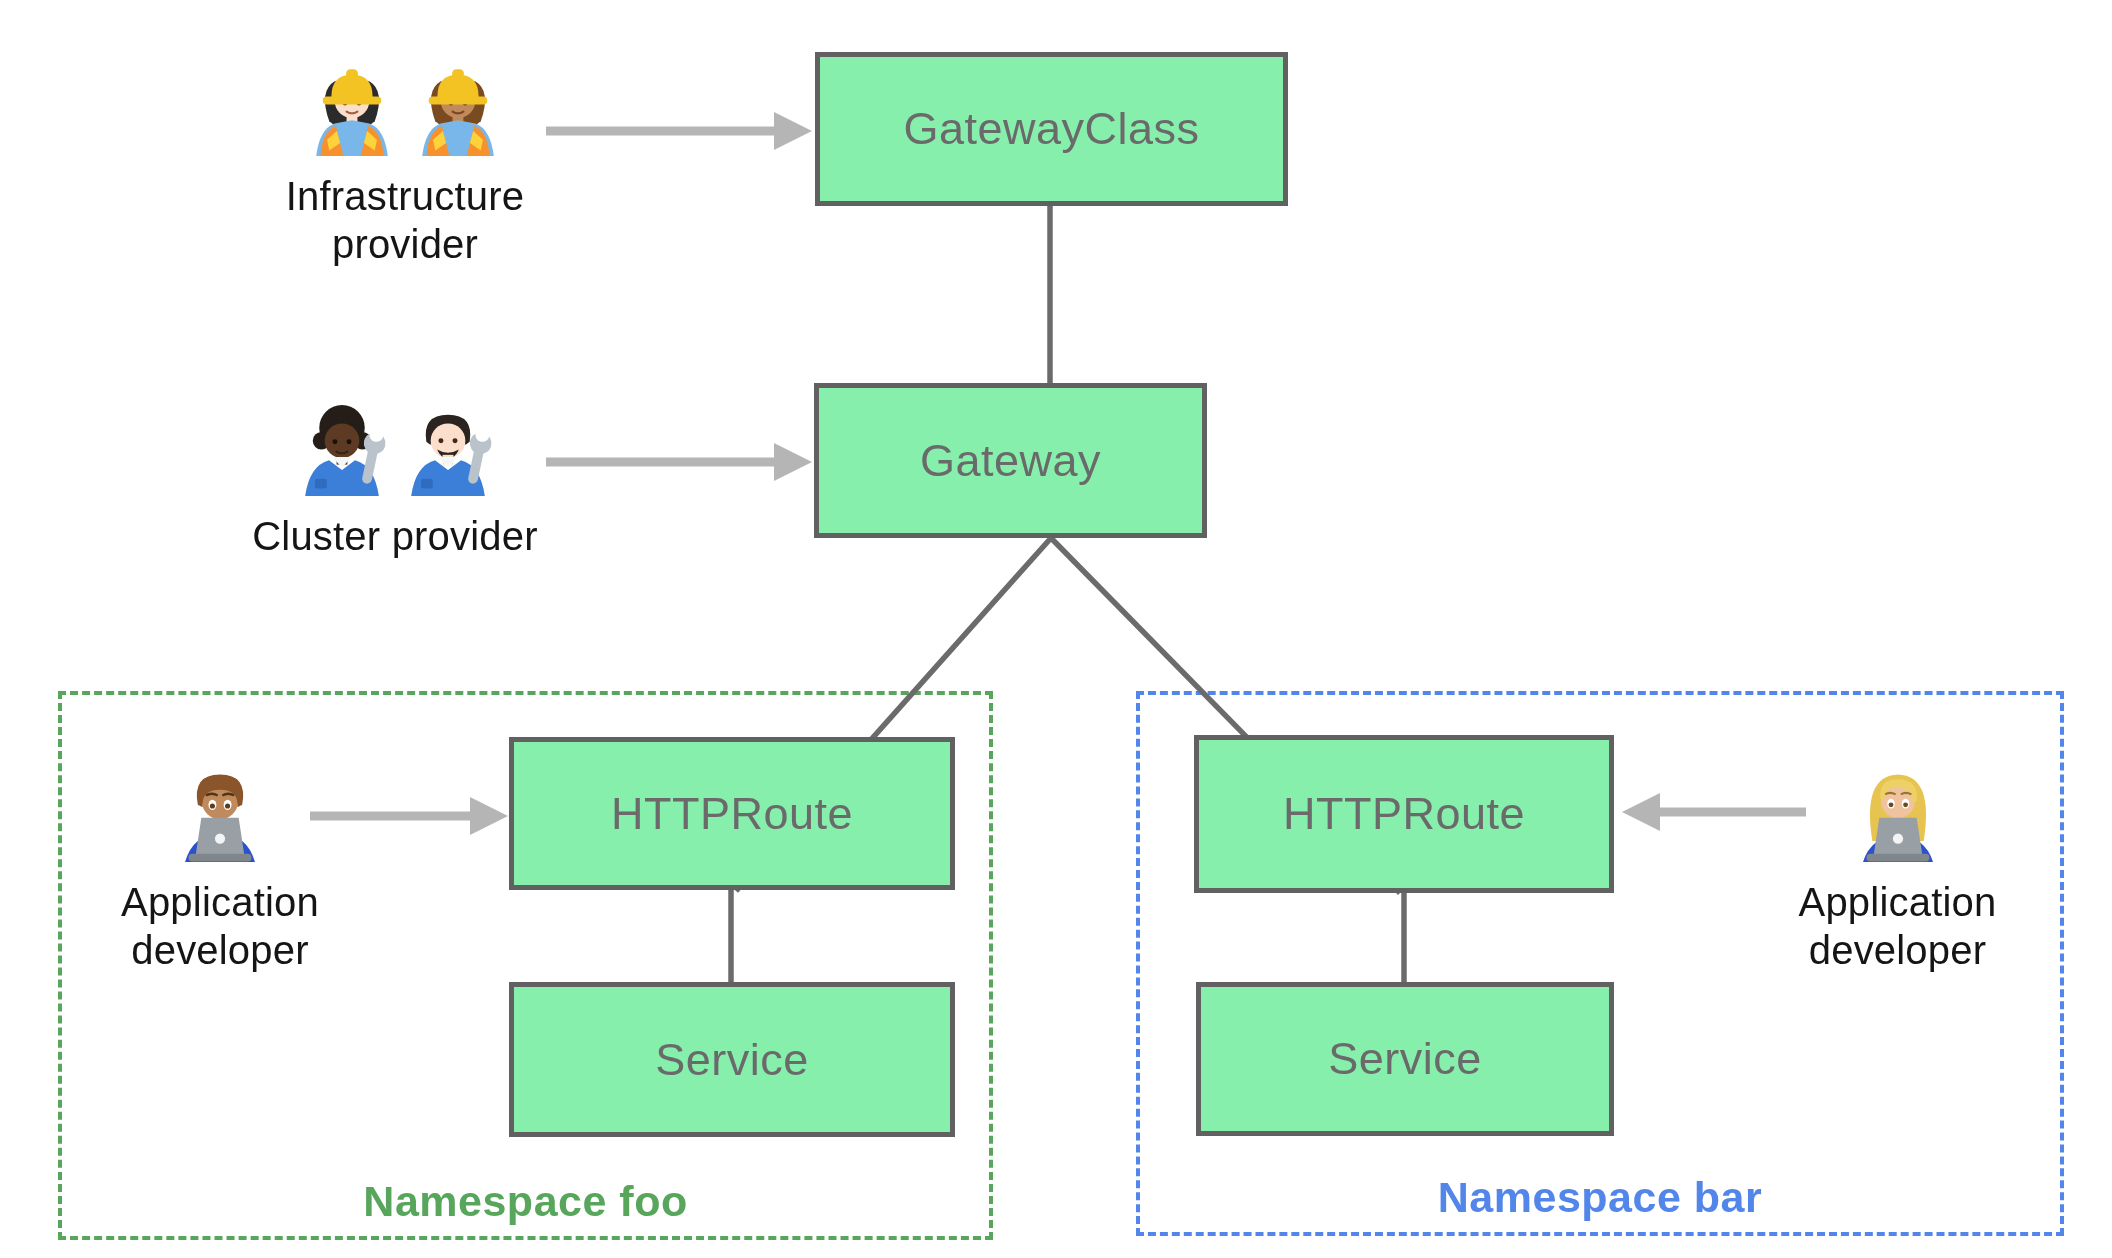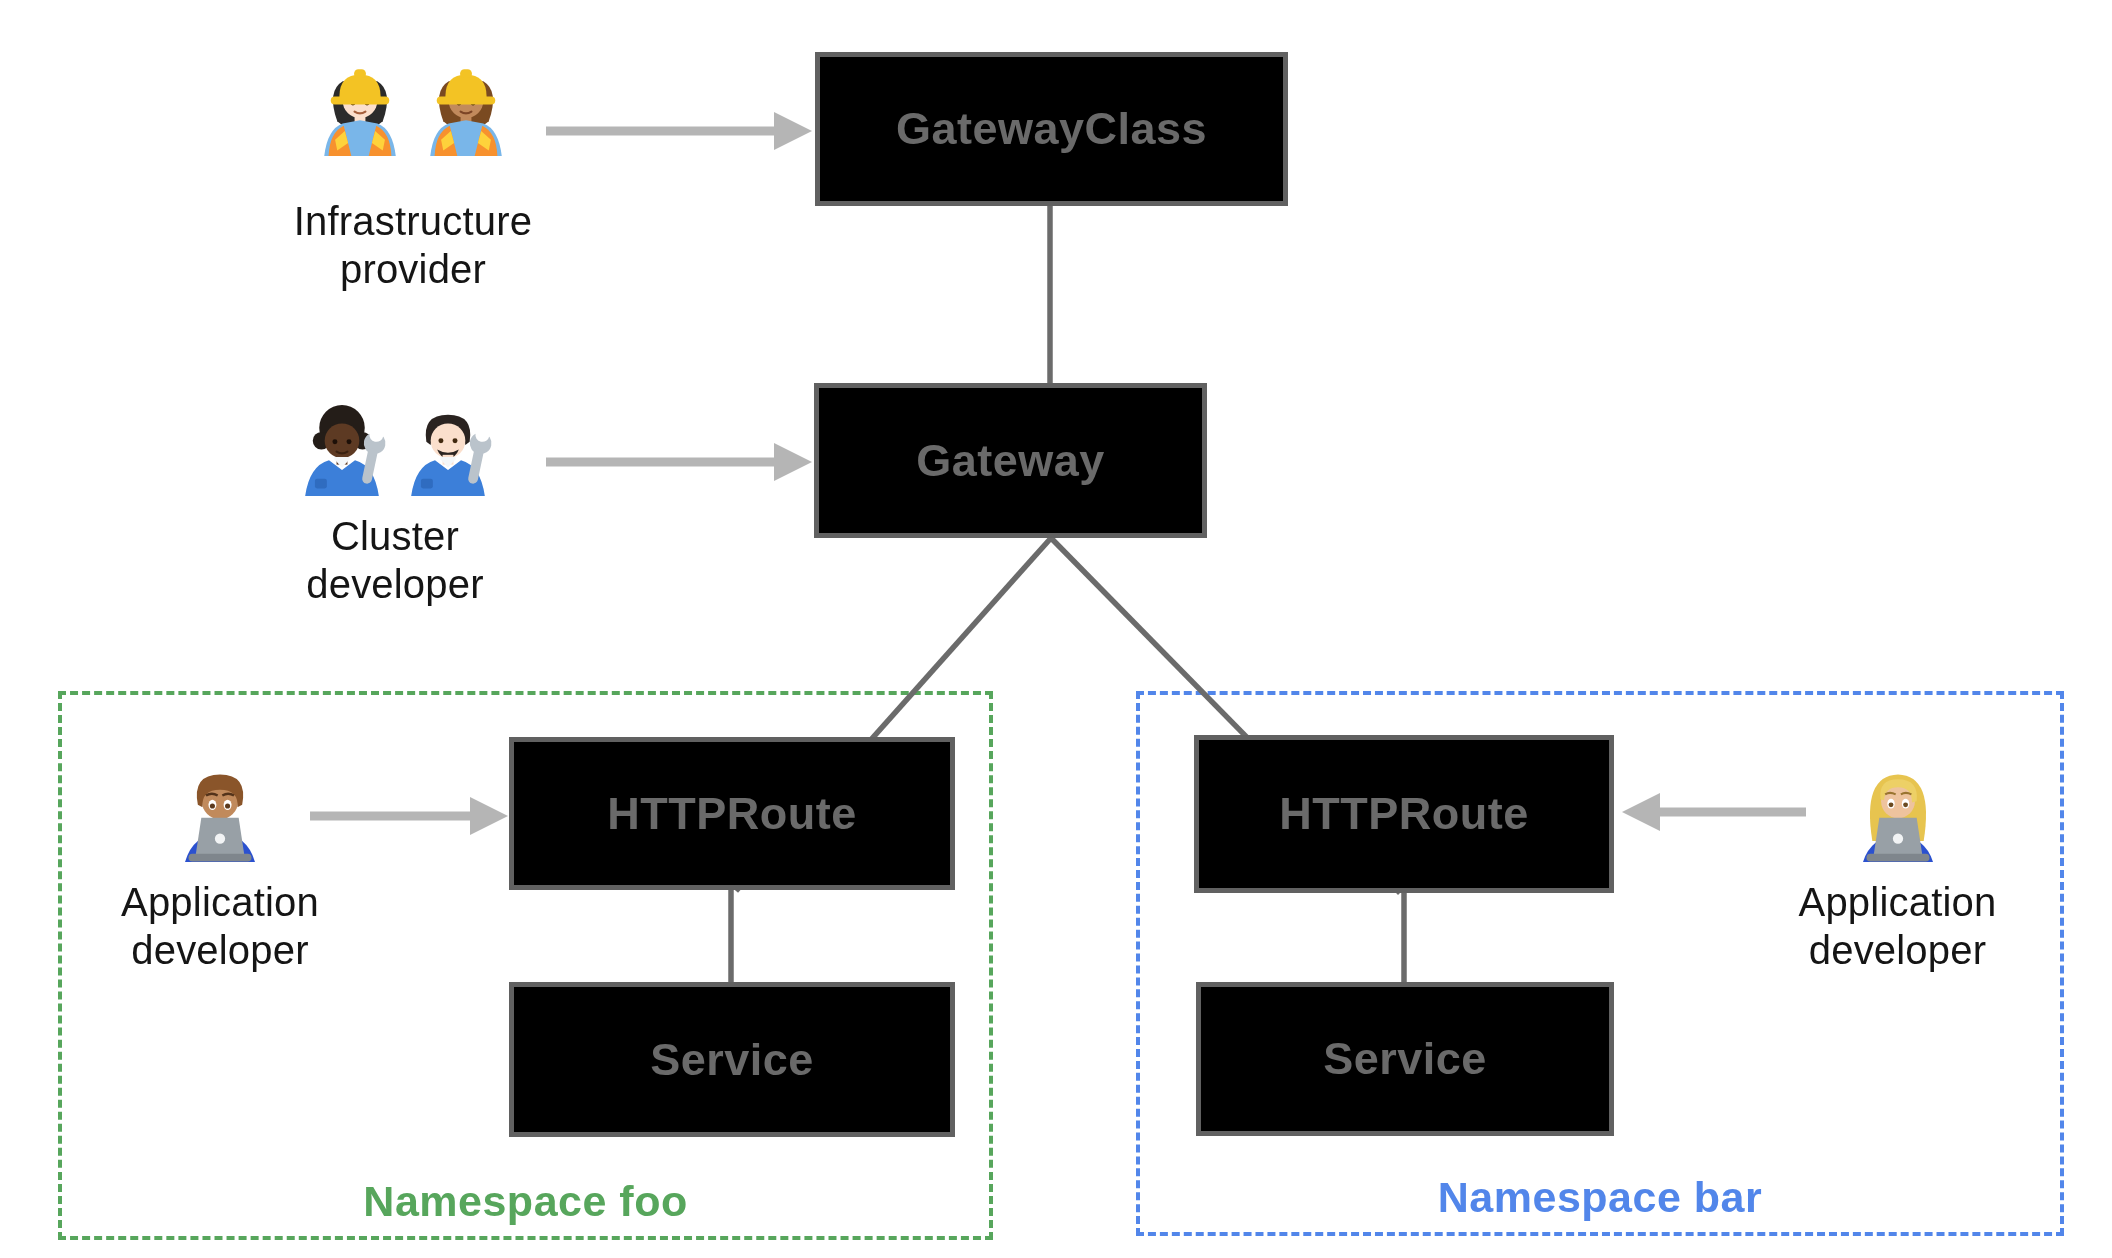--- a/index.html
+++ b/index.html
@@ -10,44 +10,44 @@
   html,body{background:var(--background);}
   body{font-family:"Liberation Sans", sans-serif;}
   .canvas{position:relative; width:2112px; height:1258px; background:var(--background); overflow:hidden;}
 
   .wires{position:absolute; left:0; top:0; z-index:2;}
   .wire{stroke:var(--wire); stroke-width:5.5; fill:none;}
   .arrow-line{stroke:var(--arrow); stroke-width:9; fill:none;}
   .arrow-head{fill:var(--arrow);}
 
   .node{
-    position:absolute; z-index:3; background:#000000;
+    position:absolute; z-index:3; background:#86efac;
     border:5px solid var(--box-border);
     display:flex; align-items:center; justify-content:center;
-    color:var(--box-text); font-size:45px; font-weight:bold; letter-spacing:.5px;
+    color:var(--box-text); font-size:45px; font-weight:normal; letter-spacing:.5px;
   }
   .n-gatewayclass{left:815px; top:52px;  width:473px; height:154px;}
   .n-gateway    {left:814px; top:383px; width:393px; height:155px;}
   .n-httproute-foo{left:509px; top:737px; width:446px; height:153px;}
   .n-service-foo  {left:509px; top:982px; width:446px; height:155px;}
   .n-httproute-bar{left:1194px; top:735px; width:420px; height:158px;}
   .n-service-bar  {left:1196px; top:982px; width:418px; height:154px;}
 
   .namespace{position:absolute; z-index:1; border:4px dashed;}
   .ns-foo{left:58px;  top:691px; width:935px; height:549px; border-color:var(--namespace-foo);}
   .ns-bar{left:1136px;top:691px; width:928px; height:545px; border-color:var(--namespace-bar);}
   .ns-label{
     position:absolute; left:0; right:0; bottom:10px; text-align:center;
     font-size:43px; font-weight:bold; letter-spacing:.5px;
   }
   .ns-foo .ns-label{color:var(--namespace-foo);}
   .ns-bar .ns-label{color:var(--namespace-bar);}
 
   .actor{position:absolute; z-index:3; display:flex; flex-direction:column; align-items:center;}
-  .a-infra  {left:258px;  top:52px;  width:310px;gap:25px;}
+  .a-infra  {left:250px;  top:52px;  width:310px;}
   .a-cluster{left:250px;  top:392px; width:290px;}
   .a-dev-foo{left:90px;   top:750px; width:260px;}
   .a-dev-bar{left:1765px; top:750px; width:265px;}
   .actor-icons{display:flex; gap:2px; align-items:flex-end;}
   .actor-label{
     margin-top:16px; text-align:center; color:var(--actor-text);
     font-size:40px; line-height:1.2; letter-spacing:.2px;
   }
   .emoji{display:block;}
 </style>
@@ -175,21 +175,21 @@
         <path d="M14 96 q4-28 22-33 l12 9 12-9 q18 5 22 33 z" fill="#3c7fd9"></path>
         <path d="M41 62 v-2 h14 v2 l-7 8 z" fill="#f4f7f9"></path>
         <rect x="23" y="80" width="11" height="9" rx="2" fill="#2f6cc0"></rect>
         <g transform="rotate(12 75 62)">
           <circle cx="75" cy="47" r="10" fill="#bac3cb"></circle>
           <circle cx="75" cy="39" r="6.5" fill="#ffffff"></circle>
           <rect x="70.5" y="52" width="9" height="33" rx="4.5" fill="#bac3cb"></rect>
         </g>
       </svg>
     </div>
-    <div class="actor-label">Cluster developer</div>
+    <div class="actor-label">Cluster provider</div>
   </div>
 
   <div class="actor a-dev-foo">
     <div class="actor-icons">
       <svg class="emoji" viewBox="0 0 96 96" width="112" height="112">
         <circle cx="48" cy="44" r="15.5" fill="#c18a5c"></circle>
         <path d="M29 47 q-5-26 19-26 q24 0 19 26 l-4 2 q1-15 -15-15 t-15 15 z" fill="#8a552a"></path>
         <ellipse cx="41.5" cy="47" rx="3.4" ry="4.4" fill="#ffffff"></ellipse>
           <circle cx="41.5" cy="48" r="2.2" fill="#5b3a1e"></circle>
         <ellipse cx="54.5" cy="47" rx="3.4" ry="4.4" fill="#ffffff"></ellipse>

